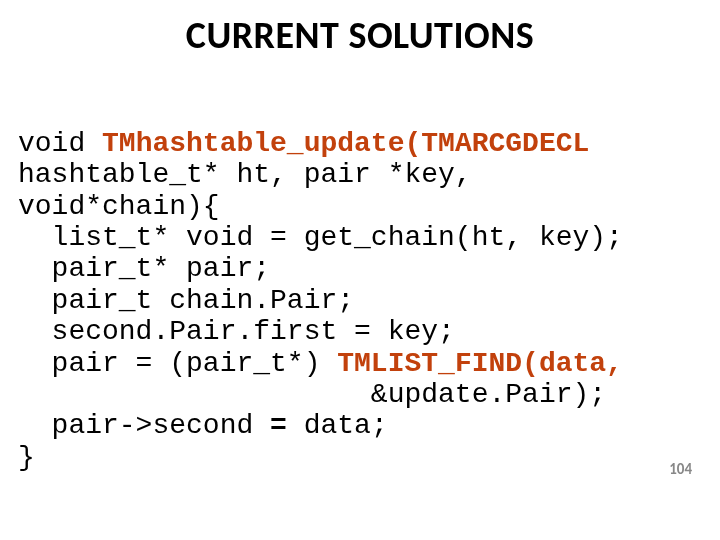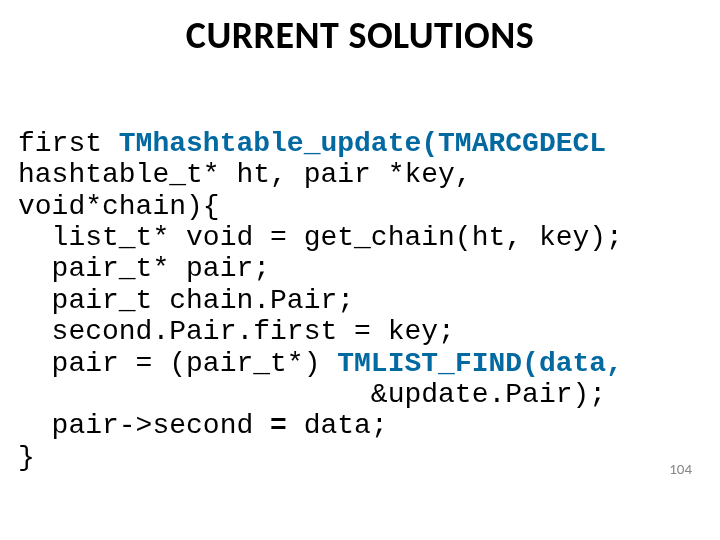--- a/index.html
+++ b/index.html
@@ -29,38 +29,39 @@
   .code {
     position: absolute;
     left: 18px;
     top: 128px;
     font-family: "Courier New", Courier, monospace;
     font-size: 28px;
     line-height: 1.12;
     color: #000;
     white-space: pre;
   }
-  .kw { color: #0369a1; font-weight: 700; }
+  .kw { color: #c2410c; font-weight: 700; }
   .b { font-weight: 700; }
   .pagenum {
     position: absolute;
     right: 28px;
     bottom: 14px;
     font-size: 15px;
     color: #888;
     font-family: Calibri, Arial, sans-serif;
+    font-weight: bold;
   }
 </style>
 </head>
 <body>
 
 <div class="slide">
   <div class="title">CURRENT SOLUTIONS</div>
 
-  <div class="code"><span><span>first</span><span class="kw"> TMhashtable_update(TMARCGDECL</span></span>
+  <div class="code"><span><span>void</span><span class="kw"> TMhashtable_update(TMARCGDECL</span></span>
 <span>hashtable_t* ht, pair *key,</span>
 <span>void*chain){</span>
 <span>  list_t* void = get_chain(ht, key);</span>
 <span>  pair_t* pair;</span>
 <span>  pair_t chain.Pair;</span>
 <span>  second.Pair.first = key;</span>
 <span><span>  pair = (pair_t*)</span><span class="kw"> TMLIST_FIND(data,</span></span>
 <span>                     &amp;update.Pair);</span>
 <span><span>  pair-&gt;second</span><span class="b"> = </span><span>data;</span></span>
 <span>}</span></div>

